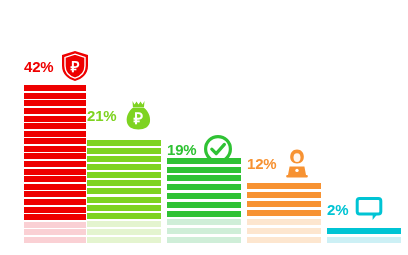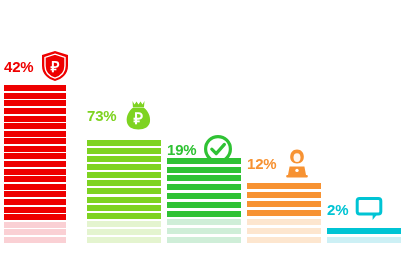--- a/index.html
+++ b/index.html
@@ -63,21 +63,21 @@
     margin-left: 7px;
     flex: none;
   }
   .bar-icon svg { display: block; }
 </style>
 </head>
 <body>
 
 <div id="chart-canvas">
 
-  <div class="bar-group" style="left:4px; width:62px; height:158px;">
+  <div class="bar-group" style="left:24px; width:62px; height:158px;">
     <div class="bar-head" style="top:-36px;">
       <span class="pct-label" style="color:#ee0000;">42%</span>
       <span class="bar-icon">
         <svg width="30" height="32" viewBox="0 0 30 32" aria-hidden="true">
           <path d="M15 1 L28 5 L28 16 C28 24 22 29 15 31 C8 29 2 24 2 16 L2 5 Z" fill="#ee0000"></path>
           <path d="M15 4.2 L25 7.4 L25 16 C25 22.4 20.2 26.5 15 28.2 C9.8 26.5 5 22.4 5 16 L5 7.4 Z" fill="none" stroke="#ffffff" stroke-width="1.4"></path>
           <text x="15" y="22.2" text-anchor="middle" font-family="'Liberation Sans', sans-serif" font-size="15" font-weight="bold" fill="#ffffff">₽</text>
         </svg>
       </span>
     </div>
@@ -101,21 +101,21 @@
       <div class="stripe" style="height:6px;background:#ee0000;margin-bottom:1.6px;"></div>
       <div class="stripe" style="height:6px;background:#ee0000;margin-bottom:1.6px;"></div>
       <div class="stripe" style="height:6px;background:#fad0d4;margin-bottom:1.6px;"></div>
       <div class="stripe" style="height:6px;background:#fad0d4;margin-bottom:1.6px;"></div>
       <div class="stripe" style="height:6px;background:#fad0d4;"></div>
     </div>
   </div>
 
   <div class="bar-group" style="left:87px; width:74px; height:109px;">
     <div class="bar-head" style="top:-36px;">
-      <span class="pct-label" style="color:#7ed321;">73%</span>
+      <span class="pct-label" style="color:#7ed321;">21%</span>
       <span class="bar-icon">
         <svg width="30" height="32" viewBox="0 0 30 32" aria-hidden="true">
           <path d="M9.5 2 L11.5 5.5 L13.5 2.4 L15.5 5.5 L17.5 2.4 L19.5 5.5 L21.5 2 L21 8 L9.9 8 Z" fill="#7ed321"></path>
           <path d="M10.2 8.6 L20.6 8.6 C25 12 27.6 17 27 22.6 C26.5 27.6 21.8 30.6 15.4 30.6
                    C9 30.6 4.3 27.6 3.8 22.6 C3.2 17 5.8 12 10.2 8.6 Z" fill="#7ed321"></path>
           <text x="15.4" y="25.4" text-anchor="middle" font-family="'Liberation Sans', sans-serif" font-size="16" font-weight="bold" fill="#ffffff">₽</text>
         </svg>
       </span>
     </div>
     <div class="bar">

